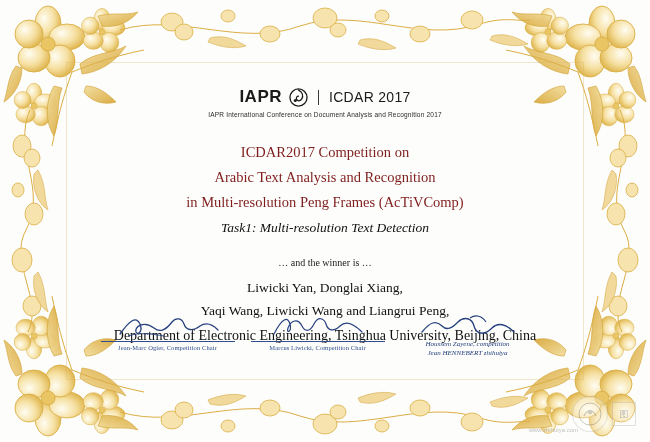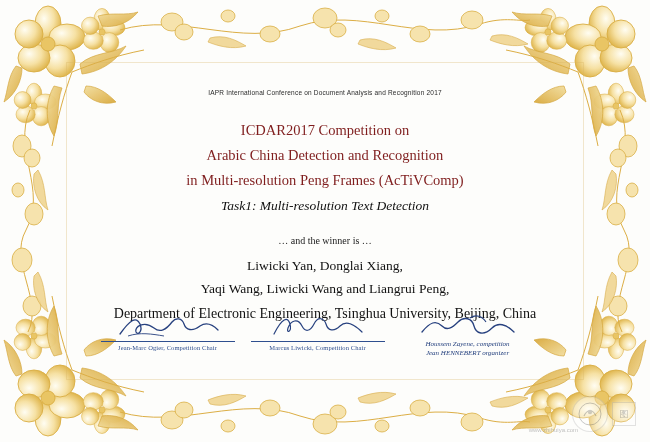--- a/index.html
+++ b/index.html
@@ -490,25 +490,37 @@
         <path d="M34,60 C42,74 40,88 44,100 C32,92 28,76 30,64 Z"></path>
         <path d="M34,162 C42,176 40,190 44,202 C32,194 28,178 30,166 Z"></path>
       </g>
     </svg>
 
     <div class="inner-rule"></div>
   </div>
 
   <div class="content">
 
+    <div class="logo-row">
+      <span class="iapr-text">IAPR</span>
+      <span class="iapr-mark">
+        <svg width="19" height="19" viewBox="0 0 20 20">
+          <circle cx="10" cy="10" r="9" fill="none" stroke="#1b1b1b" stroke-width="1.4"></circle>
+          <path d="M10,2.2 C14,4 15.5,8 13.5,11.5 C12,14 9,14 8,12 C7.2,10.4 8.2,8.6 10,8.6" fill="none" stroke="#1b1b1b" stroke-width="1.3" stroke-linecap="round"></path>
+          <circle cx="6.6" cy="13.2" r="1.6" fill="#1b1b1b"></circle>
+        </svg>
+      </span>
+      <span class="sep-bar"></span>
+      <span class="icdar-text">ICDAR 2017</span>
+    </div>
     <div class="conf-line">IAPR International Conference on Document Analysis and Recognition 2017</div>
 
     <div class="title-block">
       <div class="title-line">ICDAR2017 Competition on</div>
-      <div class="title-line">Arabic China Detection and Recognition</div>
+      <div class="title-line">Arabic Text Analysis and Recognition</div>
       <div class="title-line">in Multi-resolution Peng Frames (AcTiVComp)</div>
       <div class="task-line">Task1: Multi-resolution Text Detection</div>
     </div>
 
     <div class="winner-lead">… and the winner is …</div>
 
     <div class="winners">
       <div class="winner-line">Liwicki Yan, Donglai Xiang,</div>
       <div class="winner-line">Yaqi Wang, Liwicki Wang and Liangrui Peng,</div>
       <div class="affiliation">Department of Electronic Engineering, Tsinghua University, Beijing, China</div>
@@ -541,21 +553,21 @@
 
       <div class="sig-block">
         <div class="sig-img">
           <svg width="108" height="26" viewBox="0 0 108 26">
             <path d="M8,18 C16,8 22,6 28,12 C33,17 38,14 44,8 C50,2 58,4 60,12 C62,20 70,22 78,14
                      C84,8 92,10 100,18" fill="none" stroke="#27417f" stroke-width="1.3" stroke-linecap="round"></path>
             <path d="M56,4 C62,0 68,2 72,8" fill="none" stroke="#27417f" stroke-width="1.1"></path>
           </svg>
         </div>
         <div class="sig-hand">Houssem Zayene, competition</div>
-        <div class="sig-hand">Jean HENNEBERT organizer</div>
+        <div class="sig-hand">Jean HENNEBERT zhihuiya</div>
       </div>
 
     </div>
   </div>
 
   <div class="watermark">
     <span class="wm-text">www.zhihuiya.com</span>
     <span class="wm-circle">
       <svg width="26" height="26" viewBox="0 0 26 26">
         <circle cx="13" cy="13" r="11" fill="none" stroke="#9a9a9a" stroke-width="1"></circle>

